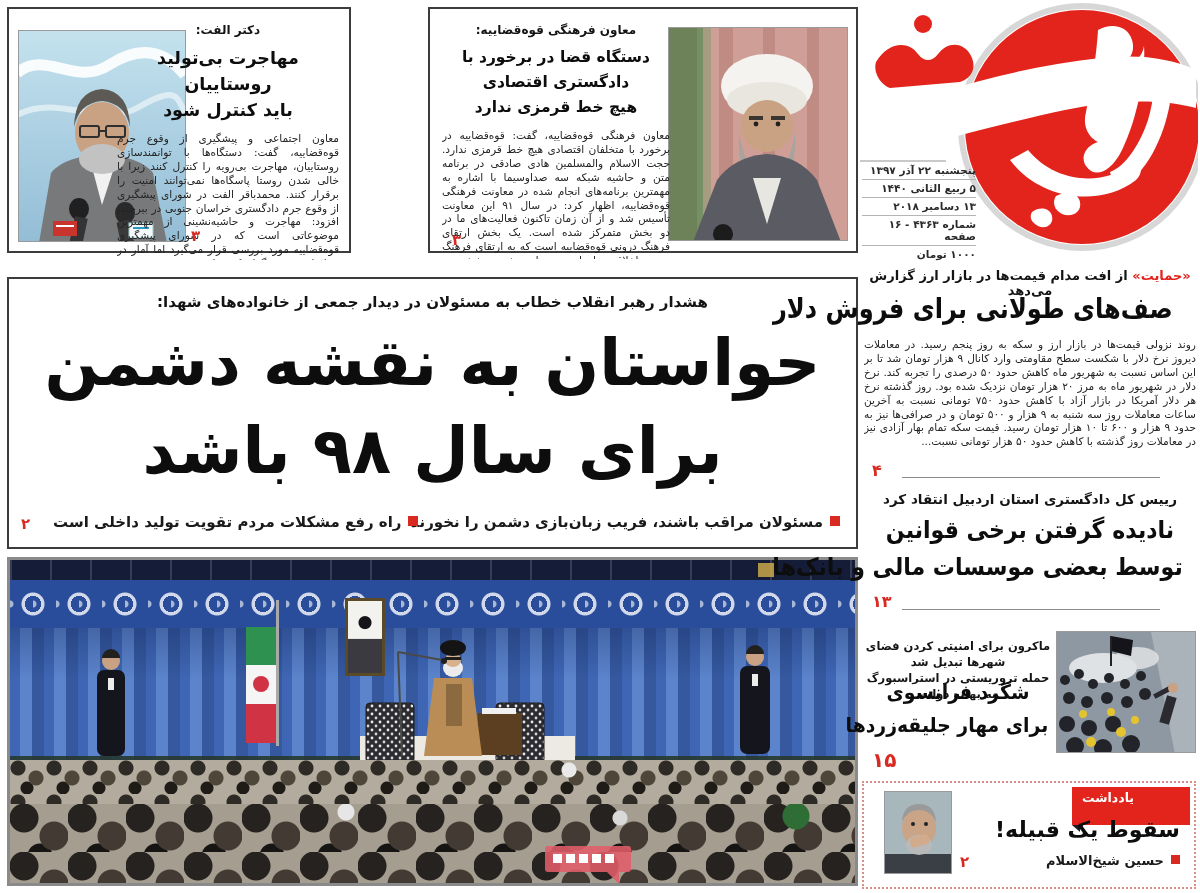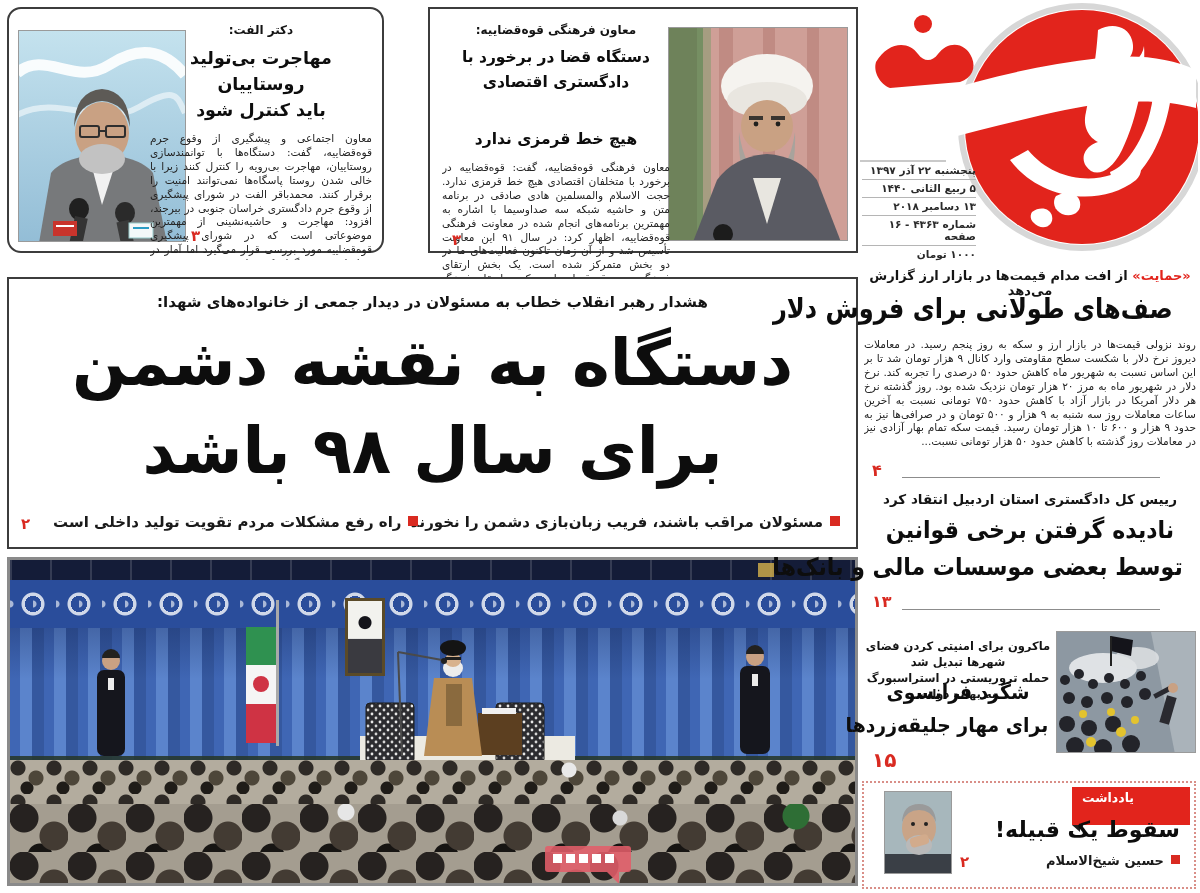--- a/index.html
+++ b/index.html
@@ -70,21 +70,21 @@
 
   .dateline{border-bottom:1px solid #b5b5b5;padding:2px 0 3px;font-size:10.5px;font-weight:bold;
      color:#2a2a2a;text-align:right;}
   .dateline.last{border-bottom:none;}
 </style>
 </head>
 <body>
 
 <div class="page">
 
-  <section class="box" style="left:7px;top:7px;width:377px;height:246px;border-radius:14px;">
+  <section class="box" style="left:7px;top:7px;width:344px;height:246px;">
     <div class="photo-frame" style="left:9px;top:21px;width:168px;height:212px;">
       <svg width="168" height="212" viewBox="0 0 168 212">
         <defs>
             <linearGradient id="bgL" x1="0" y1="0" x2="0" y2="1">
           <stop offset="0" stop-color="#c4e2ee"></stop>
               <stop offset="1" stop-color="#93bdd6"></stop>
             </linearGradient>
           </defs>
         <rect width="168" height="212" fill="url(#bgL)"></rect>
         <path d="M0 42 C 28 18, 58 56, 92 34 S 150 22, 168 44" stroke="#ffffff" stroke-width="11" fill="none" opacity=".9"></path>
@@ -137,31 +137,31 @@
         <path d="M72 104 Q70 164 100 172 Q130 164 128 104 Q122 146 100 150 Q78 146 72 104 Z" fill="#a8a39c"></path>
         <path d="M26 214 L50 152 Q68 128 100 126 Q132 128 150 152 L174 214 Z" fill="#5a5b63"></path>
         <path d="M86 150 L100 196 L114 150 Z" fill="#e8e6e0"></path>
         <circle cx="56" cy="206" r="10" fill="#1c1c1c"></circle>
       </svg>
     </div>
     <div class="abs" style="left:12px;top:14px;width:228px;">
       <div class="kicker" style="font-size:12px;">معاون فرهنگی قوه‌قضاییه:</div>
       <div class="headline" style="font-size:15.5px;line-height:25px;margin-top:8px;">
         <span style="display:block;">دستگاه قضا در برخورد با دادگستری اقتصادی</span>
-        <span style="display:block;margin-top:32px;">هیچ خط قرمزی ندارد</span>
+        <span style="display:block;">هیچ خط قرمزی ندارد</span>
       </div>
       <div class="body-text" style="font-size:10.6px;line-height:13.9px;margin-top:9px;height:130px;">معاون فرهنگی قوه‌قضاییه، گفت: قوه‌قضاییه در برخورد با متخلفان اقتصادی هیچ خط قرمزی ندارد. حجت الاسلام والمسلمین هادی صادقی در برنامه متن و حاشیه شبکه سه صداوسیما با اشاره به مهمترین برنامه‌های انجام شده در معاونت فرهنگی قوه‌قضاییه، اظهار کرد: در سال ۹۱ این معاونت تأسیس شد و از آن زمان تاکنون فعالیت‌های ما در دو بخش متمرکز شده است. یک بخش ارتقای فرهنگ درونی قوه‌قضاییه است که به ارتقای فرهنگ دینی و اخلاقی سازمانی مربوط می‌شود و بخش دوم نیز به ارتقای فرهنگ...</div>
     </div>
     <span class="pagenum" style="left:22px;top:222px;font-size:15px;">۳</span>
   </section>
 
   <section class="box" style="left:7px;top:277px;width:851px;height:272px;">
     <div class="kicker abs" style="left:0;right:0;top:14px;font-size:15px;">هشدار رهبر انقلاب خطاب به مسئولان در دیدار جمعی از خانواده‌های شهدا:</div>
     <div class="headline abs" style="left:0;right:0;top:40px;font-size:64px;line-height:88px;">
-      <span style="display:block;">دستگاه به نقشه دشمن</span>
+      <span style="display:block;">حواستان به نقشه دشمن</span>
       <span style="display:block;">برای سال ۹۸ باشد</span>
     </div>
     <div class="abs" style="right:16px;bottom:16px;font-size:15px;font-weight:bold;">
       <span class="sq"></span><span>مسئولان مراقب باشند، فریب زبان‌بازی دشمن را نخورند</span>
     </div>
     <div class="abs" style="left:44px;bottom:16px;font-size:15px;font-weight:bold;">
       <span class="sq"></span><span>راه رفع مشکلات مردم تقویت تولید داخلی است</span>
     </div>
     <span class="pagenum" style="left:12px;bottom:14px;font-size:15px;">۲</span>
   </section>

